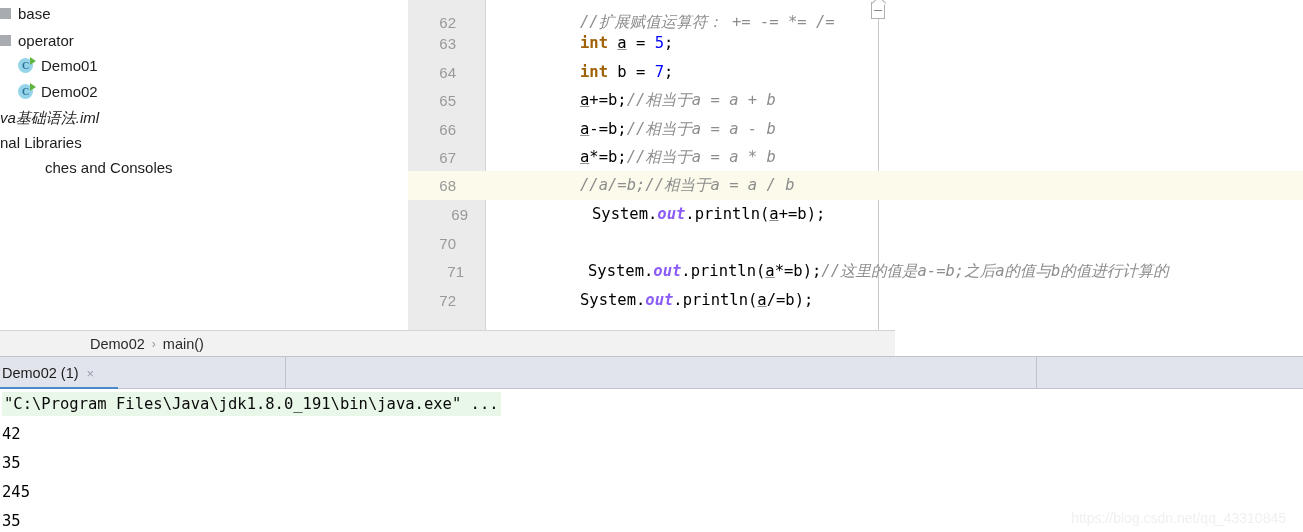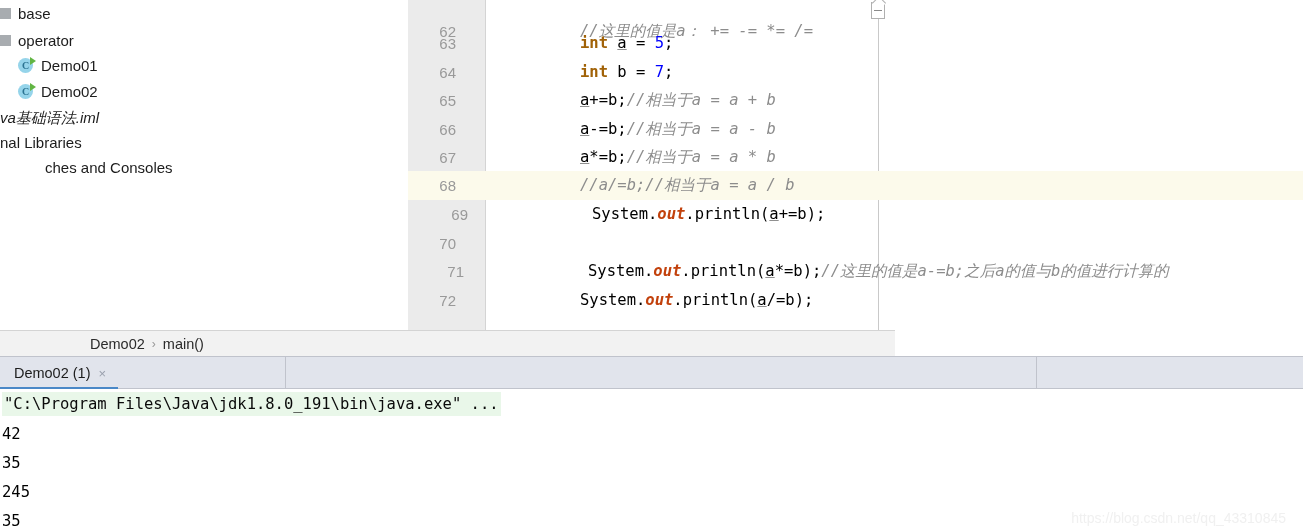--- a/index.html
+++ b/index.html
@@ -164,21 +164,21 @@
     height: 29px;
     line-height: 29px;
     white-space: pre;
     font-family: "DejaVu Sans Mono", monospace;
     font-size: 15.5px;
     color: #000000;
   }
   .kw      { color: #a16207; font-weight: bold; }
   .num     { color: #0000ff; }
   .cmt     { color: #8c8c8c; font-style: italic; }
-  .fld     { color: #c2410c; font-weight: bold; font-style: italic; }
+  .fld     { color: #8b5cf6; font-weight: bold; font-style: italic; }
   .ul      { text-decoration: underline; text-decoration-color: #909090; }
 
   
   #breadcrumb-bar {
     position: absolute;
     left: 0; top: 330px;
     width: 895px;
     height: 26px;
     background: #f2f2f2;
     border-top: 1px solid #d4d4d4;
@@ -216,21 +216,20 @@
   }
   #run-tab {
     position: absolute;
     left: 0; top: 0;
     width: 118px;
     height: 32px;
     display: flex;
     align-items: center;
     padding-left: 2px;
     box-sizing: border-box;
-    justify-content: center;
   }
   #run-tab-label {
     font-size: 14.5px;
     color: #1c1c1c;
     white-space: nowrap;
   }
   #run-tab-close {
     margin-left: 8px;
     font-size: 13px;
     color: #9aa0ad;
@@ -324,23 +323,23 @@
         <span class="tree-label">ches and Consoles</span>
       </div>
     </div>
 
   <div id="editor-area">
     <div id="gutter"></div>
     <div id="fold-rail"></div>
     <div id="editor-divider"></div>
     <div id="fold-marker"></div>
     <div id="code-lines">
-        <div class="code-line" style="top: 17px;">
+        <div class="code-line" style="top: 8px;">
           <div class="lineno">62</div>
-          <div class="code-text"><span class="cmt">//这里的值是a： += -= *= /=</span></div>
+          <div class="code-text"><span class="cmt">//扩展赋值运算符： += -= *= /=</span></div>
         </div>
         <div class="code-line" style="top: 29px;">
           <div class="lineno">63</div>
           <div class="code-text"><span class="kw">int</span> <span class="ul">a</span> = <span class="num">5</span>;</div>
         </div>
         <div class="code-line" style="top: 58px;">
           <div class="lineno">64</div>
           <div class="code-text"><span class="kw">int</span> b = <span class="num">7</span>;</div>
         </div>
         <div class="code-line" style="top: 86px;">

